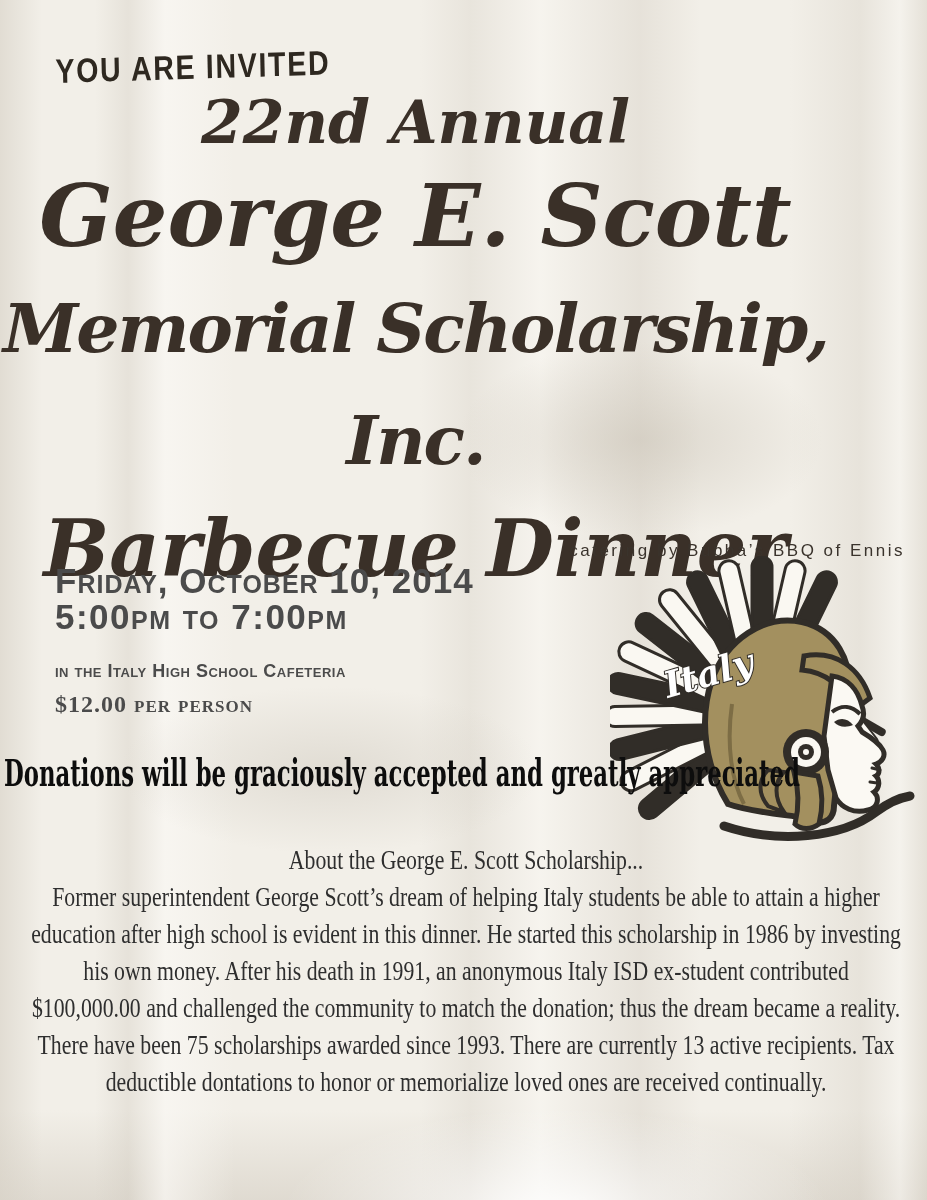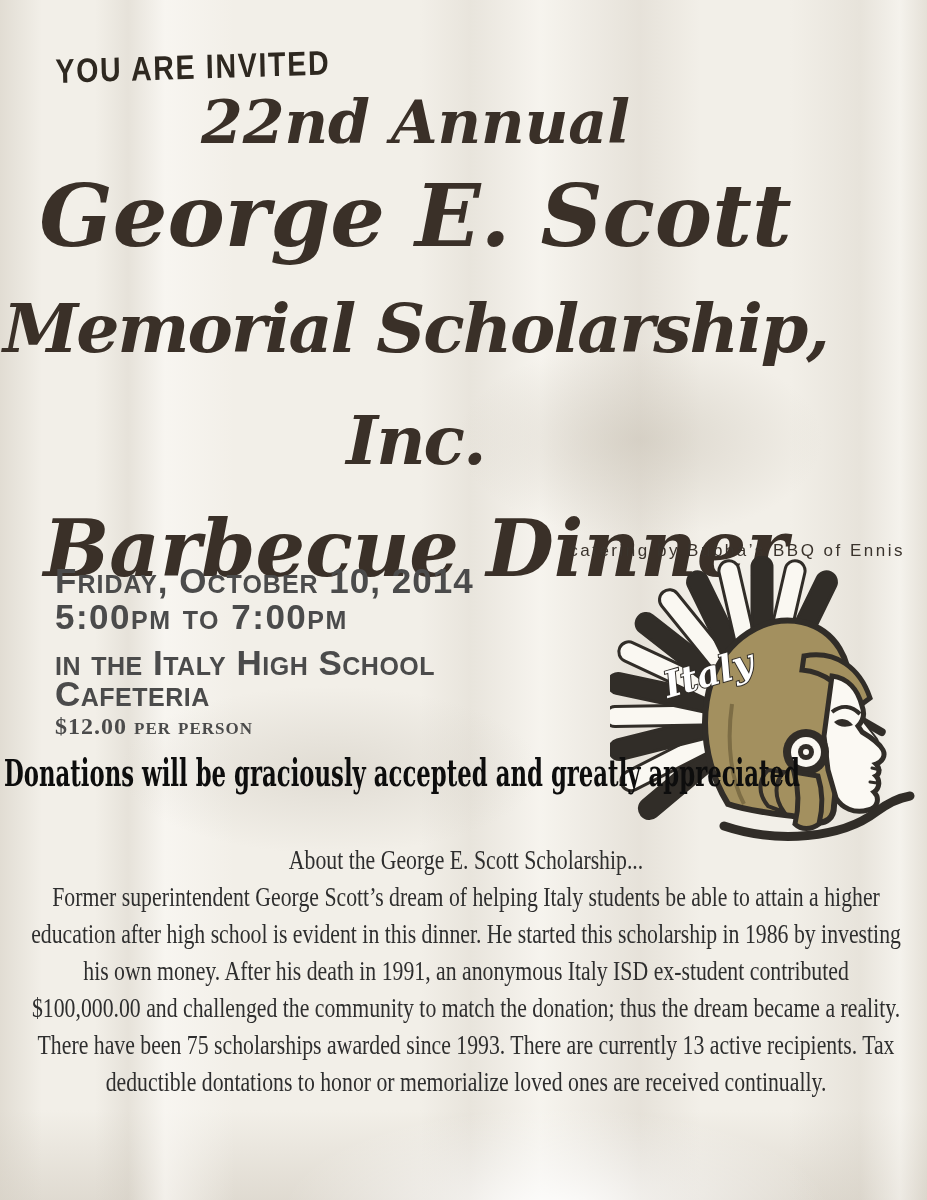--- a/index.html
+++ b/index.html
@@ -43,21 +43,21 @@
     font-family: "Liberation Sans", sans-serif; white-space: nowrap;
   }
   .details {
     position: absolute; top: 562px; left: 55px; width: 475px;
     color: #4b4b4b;
     font-family: "Liberation Sans", sans-serif; font-weight: bold;
     font-variant: small-caps;
   }
   .d-date { font-size: 35px; line-height: 37px; letter-spacing: 1px; }
   .d-time { font-size: 35px; line-height: 36px; letter-spacing: 1.5px; }
-  .d-loc  { font-size: 35px; line-height: 31px; margin-top: 12px; letter-spacing: 0.5px; }
+  .d-loc  { font-size: 18px; line-height: 31px; margin-top: 21px; letter-spacing: 0.5px; }
   .d-price{ font-size: 24px; line-height: 35px; letter-spacing: 1px; font-family: Liberation Serif, serif; }
   .logo-wrap { position: absolute; top: 556px; left: 610px; width: 312px; height: 294px; }
   .donations {
     position: absolute; top: 750px; left: 4px;
     font-family: "DejaVu Serif", serif; font-weight: bold;
     font-size: 38px; color: #0d0d0d; white-space: nowrap;
     transform: scaleX(0.60); transform-origin: left top;
   }
   .about {
     position: absolute; top: 842px; left: 30px; width: 880px;

